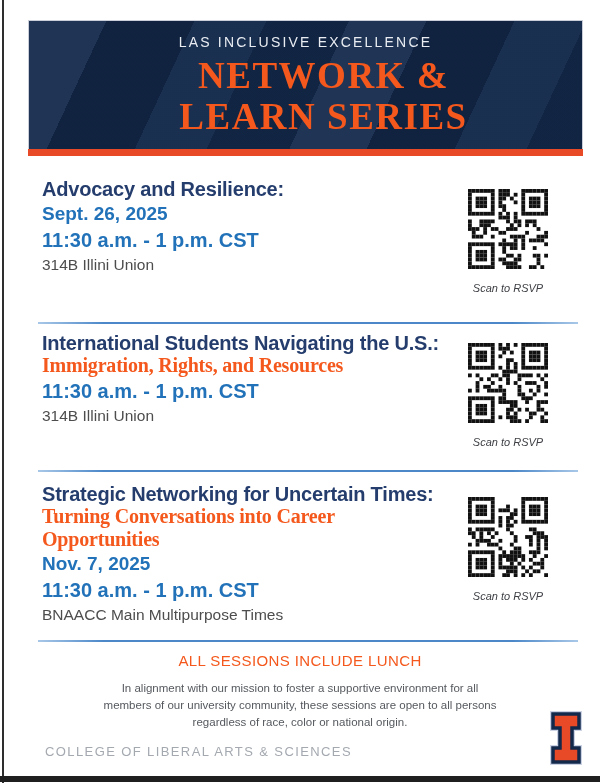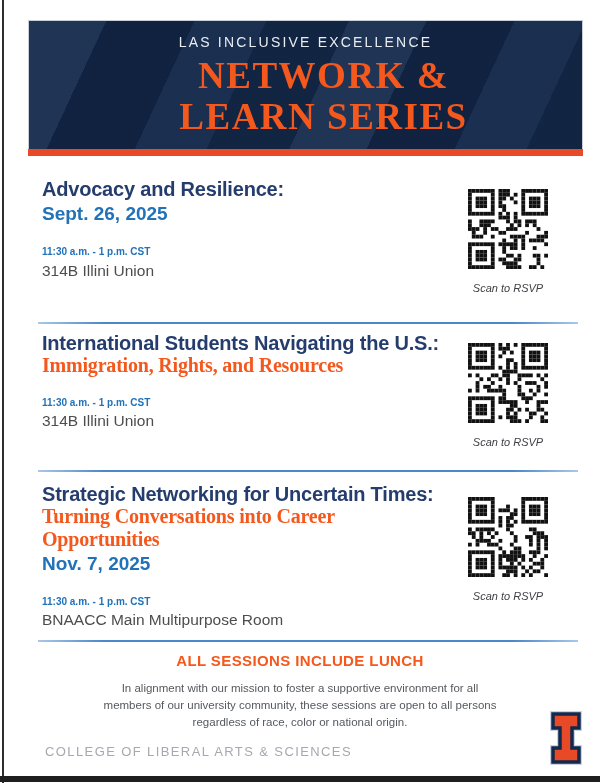--- a/index.html
+++ b/index.html
@@ -54,38 +54,38 @@
     font-family:Liberation Sans, sans-serif;font-weight:700;
     color:var(--navy-text,#243D6D);font-size:20px;line-height:1.12;white-space:pre;
     letter-spacing:-0.2px;
   }
   .event-subtitle{
     font-family:"Liberation Serif", serif;font-weight:700;
     color:var(--orange-text,#F4581C);font-size:20px;line-height:1.12;white-space:pre-line;
     letter-spacing:-0.2px;
   }
   .event-date{color:var(--blue,#2272B9);font-weight:700;font-size:19px;margin-top:3px;line-height:1.2;}
-  .event-time{color:var(--blue,#2272B9);font-weight:700;font-size:10px;margin-top:20px;line-height:1.25;}
+  .event-time{color:var(--blue,#2272B9);font-weight:700;font-size:20px;margin-top:2px;line-height:1.25;}
   .event-location{color:var(--gray-text,#4D4D4D);font-weight:400;font-size:15.5px;margin-top:2px;line-height:1.25;}
 
   .qr-block{position:absolute;left:468px;width:80px;text-align:center;}
   .qr-code{width:80px;height:80px;display:block;}
   .qr-caption{
     display:block;margin-top:13px;font-size:11px;font-style:italic;color:#3d3f44;white-space:nowrap;
   }
 
   .divider{
     position:absolute;left:38px;width:540px;height:2px;
     background:linear-gradient(90deg,#a9c8e8 0%, #4c88c9 12%, #4c88c9 88%, #a9c8e8 100%);
   }
 
   
   .lunch-heading{
     position:absolute;top:652px;left:0;width:600px;text-align:center;
-    color:var(--orange-text,#F4581C);font-weight:700;font-size:15px;letter-spacing:0.4px;
+    color:var(--orange-text,#F4581C);font-weight:400;font-size:15px;letter-spacing:0.4px;
   }
   .mission-text{
     position:absolute;top:680px;left:90px;width:420px;text-align:center;
     color:#55595e;font-size:11.5px;line-height:1.48;white-space:pre-line;
   }
   .college-footer{
     position:absolute;top:744px;left:45px;
     color:var(--light-gray-text,#A4A9B0);font-size:13px;letter-spacing:1.4px;white-space:nowrap;
   }
   .block-i{position:absolute;left:550px;top:711px;width:32px;height:54px;}
@@ -549,21 +549,21 @@
 </div>
 
 <div class="divider" style="top:470px;"></div>
 
 <div class="event" style="top:483px;">
   <div class="event-title">Strategic Networking for Uncertain Times:</div>
   <div class="event-subtitle">Turning Conversations into Career
 Opportunities</div>
   <div class="event-date">Nov. 7, 2025</div>
   <div class="event-time">11:30 a.m. - 1 p.m. CST</div>
-  <div class="event-location">BNAACC Main Multipurpose Room</div>
+  <div class="event-location">BNAACC Main Multipurpose Times</div>
 </div>
 <div class="qr-block" style="top:497px;">
   <svg class="qr-code" viewBox="0 0 84 84">
       <rect x="0" y="0" width="84" height="84" fill="#fff"></rect>
       <rect x="0" y="0" width="4" height="4" fill="#111"></rect>
       <rect x="4" y="0" width="4" height="4" fill="#111"></rect>
       <rect x="8" y="0" width="4" height="4" fill="#111"></rect>
       <rect x="12" y="0" width="4" height="4" fill="#111"></rect>
       <rect x="16" y="0" width="4" height="4" fill="#111"></rect>
       <rect x="20" y="0" width="4" height="4" fill="#111"></rect>

